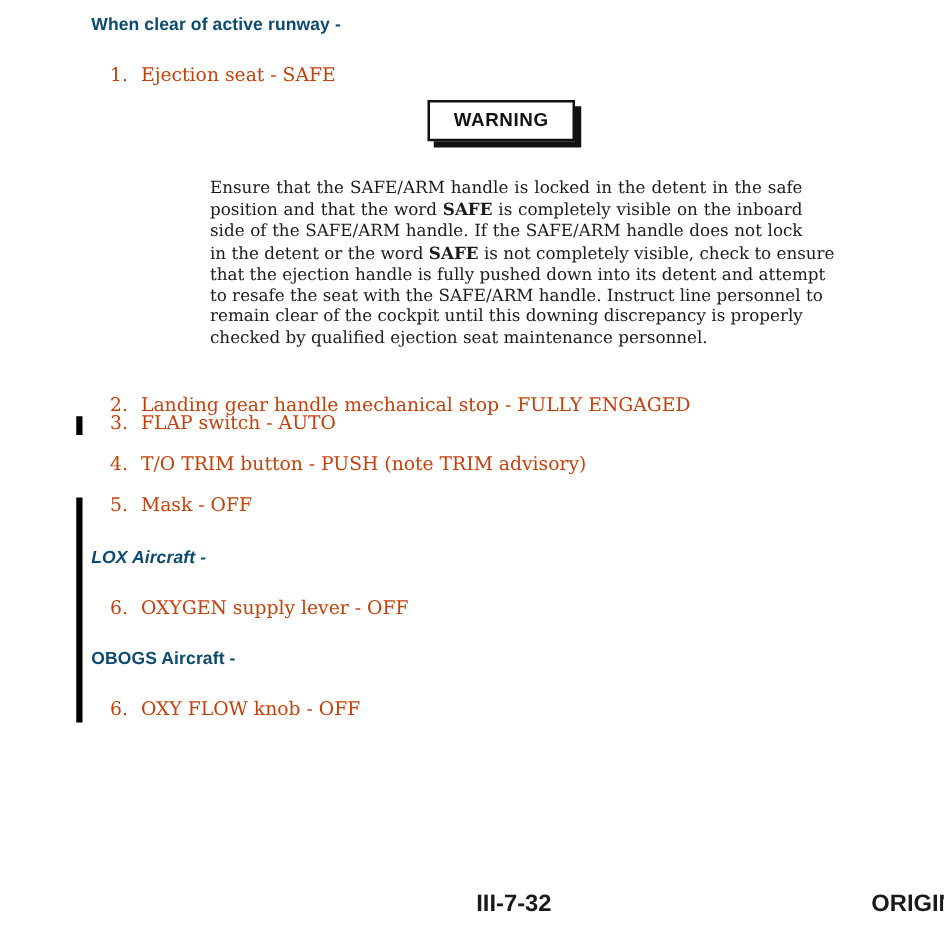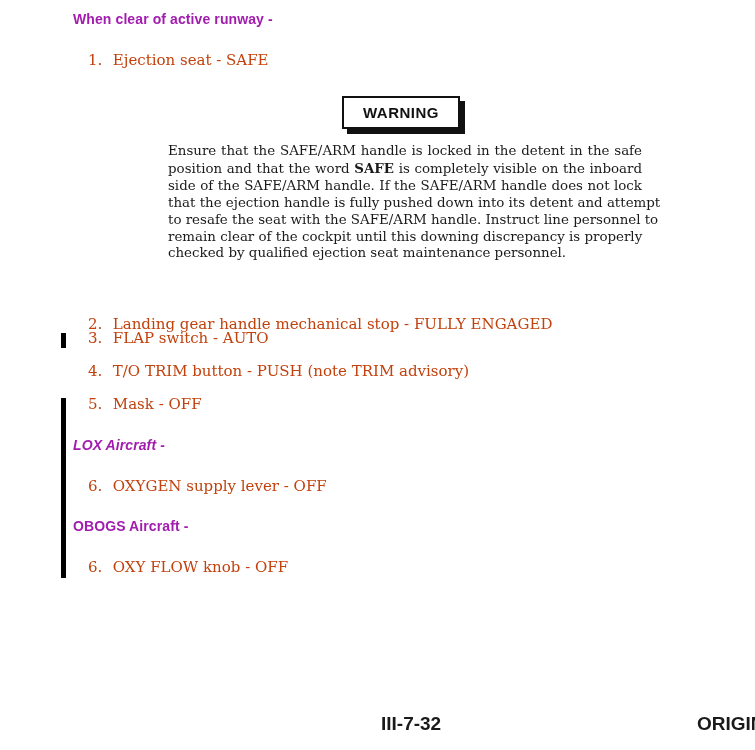--- a/index.html
+++ b/index.html
@@ -1,25 +1,25 @@
 <!DOCTYPE html>
 <html><head>
 <meta charset="utf-8">
 <style>
   html, body { margin: 0; padding: 0; background: #ffffff; }
   body { width: 755px; height: 750px; position: relative; overflow: hidden; color: #1a1a1a; }
   .sans { font-family: "Liberation Sans", "DejaVu Sans", sans-serif; font-weight: bold; }
   .serif { font-family: "DejaVu Serif", "Liberation Serif", serif; }
   .abs { position: absolute; white-space: nowrap; }
 
-  .heading { font-size: 14px; color: #a21caf; letter-spacing: 0.1px; }
+  .heading { font-size: 14px; color: #0c4a6e; letter-spacing: 0.1px; }
   .step { font-size: 15px; color: #c2410c; }
   .step .num { display: inline-block; width: 20px; }
 
-  .warning-wrap { position: absolute; left: 342px; top: 96px; width: 124px; height: 40px; }
+  .warning-wrap { position: absolute; left: 342px; top: 80px; width: 124px; height: 40px; }
   .warning-shadow { position: absolute; left: 5px; top: 5px; width: 118px; height: 33px; background: #111; }
   .warning-box { position: absolute; left: 0; top: 0; width: 114px; height: 29px; border: 2px solid #111; background: #fff;
                  display: flex; align-items: center; justify-content: center; }
   .warning-label { font-size: 15px; letter-spacing: 0.5px; color: #111; }
 
   .warn-text { position: absolute; left: 168px; top: 143px; width: 474px; font-size: 13.4px; line-height: 16.9px;
                text-align: justify; color: #1a1a1a; }
   .warn-text .line { display: block; text-align: justify; text-align-last: justify; white-space: nowrap; }
   .warn-text .line.last { text-align-last: left; }
   .warn-text b { font-weight: bold; }
@@ -42,20 +42,21 @@
   <div class="warning-shadow"></div>
   <div class="warning-box">
     <span class="sans warning-label">WARNING</span>
   </div>
 </div>
 
 <div class="warn-text serif">
   <span class="line"><span>Ensure that the SAFE/ARM handle is locked in the detent in the safe</span></span>
   <span class="line"><span>position and that the word </span><b>SAFE</b><span> is completely visible on the inboard</span></span>
   <span class="line"><span>side of the SAFE/ARM handle. If the SAFE/ARM handle does not lock</span></span>
+  <span class="line"><span>in the detent or the word </span><b>SAFE</b><span> is not completely visible, check to ensure</span></span>
   <span class="line"><span>that the ejection handle is fully pushed down into its detent and attempt</span></span>
   <span class="line"><span>to resafe the seat with the SAFE/ARM handle. Instruct line personnel to</span></span>
   <span class="line"><span>remain clear of the cockpit until this downing discrepancy is properly</span></span>
   <span class="line last"><span>checked by qualified ejection seat maintenance personnel.</span></span>
 </div>
 
 <div class="abs serif step" style="left:88px; top:315px;">
   <span class="num">2.</span>
   <span>Landing gear handle mechanical stop - FULLY ENGAGED</span>
 </div>

